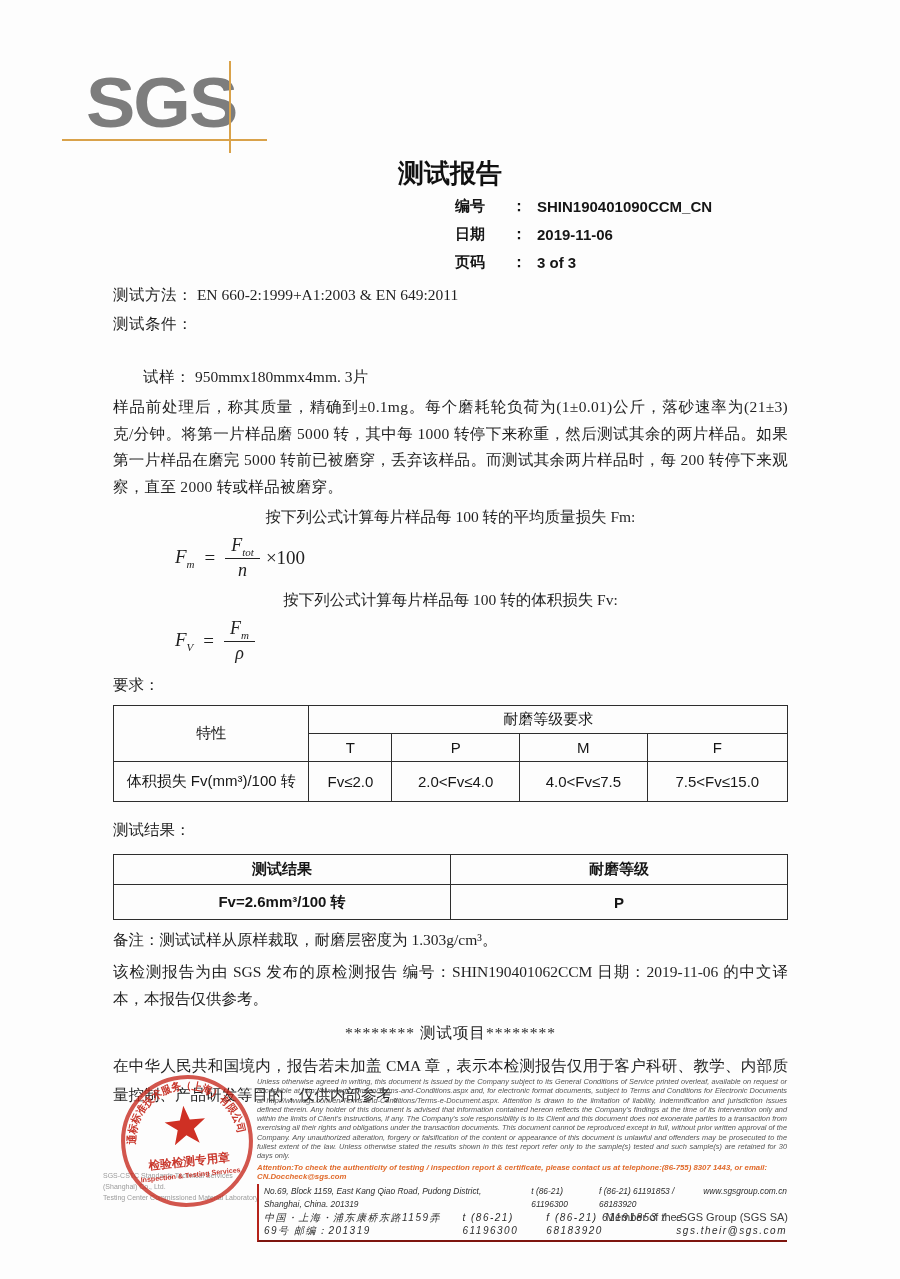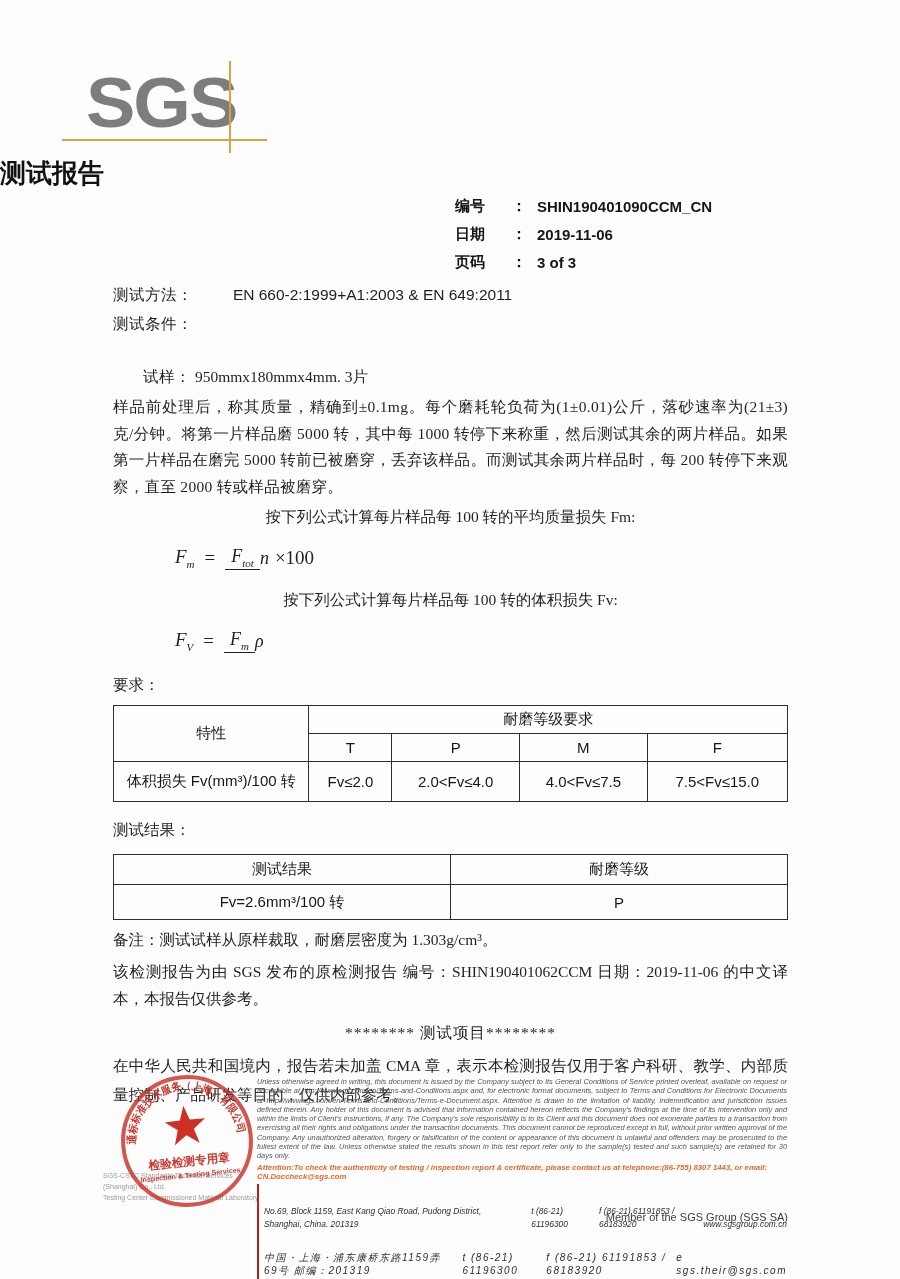--- a/index.html
+++ b/index.html
@@ -7,78 +7,78 @@
        font-family:"Liberation Serif","DejaVu Serif",serif;color:#1f1f1f;}
   .page{position:absolute;inset:0;background:#fdfdfd;}
 
   
   .logo-text{position:absolute;left:86px;top:66px;font-family:"Liberation Sans",sans-serif;
              font-weight:bold;font-size:74px;line-height:1;color:#7d7d7d;letter-spacing:-2px;
              transform:scaleY(.96);}
   .cross-h{position:absolute;left:62px;top:139px;width:205px;height:2px;background:#d9a24a;}
   .cross-v{position:absolute;left:229px;top:61px;width:2px;height:92px;background:#d9a24a;}
 
-  .title{position:absolute;left:0;top:156px;width:900px;
+  .title{position:absolute;left:0;top:156px;width:900px;text-align:center;
          font-family:"Liberation Sans",sans-serif;font-weight:bold;font-size:26px;color:#111;}
 
   .meta{position:absolute;left:455px;top:192px;font-family:"Liberation Sans",sans-serif;
         font-size:15px;font-weight:bold;color:#161616;}
   .meta-row{display:flex;height:28px;align-items:center;}
   .meta-label{width:46px;}
   .meta-colon{width:36px;text-align:center;}
 
   
   .content{position:absolute;left:113px;top:280px;width:675px;font-size:15.5px;}
   .info-row{line-height:29px;}
   .info-label{letter-spacing:.5px;}
-  .info-value.latin{font-family:Liberation Sans, sans-serif;margin-left:36px;}
+  .info-value.latin{font-family:Liberation Serif, serif;}
   .indent{padding-left:30px;margin-top:24px;}
   .para{margin-top:3px;line-height:26.5px;text-align:justify;letter-spacing:.3px;}
   .formula-intro{margin-top:3px;line-height:27px;text-align:center;}
   .formula{margin:4px 0 4px 62px;display:flex;align-items:center;height:48px;
            font-size:19px;font-style:italic;}
   .formula sub{font-size:11px;font-style:italic;}
   .f-eq{margin:0 10px;font-style:normal;}
-  .frac{display:inline-flex;flex-direction:row;align-items:center;font-size:18px;}
+  .frac{display:inline-flex;flex-direction:column;align-items:center;font-size:18px;}
   .frac .num{border-bottom:1.3px solid #222;padding:0 6px 1px;}
   .frac .den{padding-top:1px;}
   .f-tail{margin-left:6px;font-style:normal;}
 
   .section-label{margin-top:6px;line-height:28px;}
 
   table{border-collapse:collapse;width:675px;font-family:"Liberation Sans",sans-serif;
         font-size:15px;color:#161616;}
   .req-table{margin-top:6px;}
   td,th{border:1.4px solid #2e2e2e;text-align:center;font-weight:normal;padding:0 4px;}
   .req-table .h-row td{height:27px;}
   .req-table .d-row td{height:39px;}
   .req-table .prop-col{width:29%;font-size:15px;}
   .res-table{margin-top:10px;}
   .res-table .h-row td{height:29px;}
   .res-table .d-row td{height:34px;}
-  .res-table td{width:50%;}
+  .res-table td{width:50%;font-weight:bold;}
   .results-label{margin-top:14px;line-height:28px;}
   .remark{margin-top:6px;line-height:27px;}
   .trans{margin-top:5px;line-height:27px;text-align:justify;}
   .end-line{margin-top:8px;line-height:26px;text-align:center;letter-spacing:1px;}
   .cma{margin-top:6px;line-height:28.5px;text-align:justify;}
 
   
   .company-lines{position:absolute;left:103px;top:1170px;width:165px;
                  font-family:"Liberation Sans",sans-serif;font-size:7px;line-height:11px;
                  color:#9b9b9b;}
   .stamp{position:absolute;left:116px;top:1070px;width:142px;height:142px;
          transform:rotate(-6deg);opacity:.92;}
   .footer-right{position:absolute;left:257px;top:1077px;width:530px;
                 font-family:"Liberation Sans",sans-serif;font-style:italic;}
   .legal{font-size:7.4px;line-height:9.3px;color:#555;text-align:justify;}
   .attention{margin-top:2px;font-size:7.8px;line-height:9.6px;color:#e06a2b;font-weight:bold;}
   .addr-box{margin-top:2px;border-left:2px solid #b5231a;border-bottom:2px solid #7e150e;
             padding:1px 0 3px 5px;}
-  .addr-row{display:flex;gap:10px;align-items:flex-end;font-size:8.4px;line-height:13px;color:#2d2d2d;margin-top:20px;}
+  .addr-row{display:flex;gap:10px;align-items:flex-start;font-size:8.4px;line-height:13px;color:#2d2d2d;}
   .addr-row.cn{font-size:10px;letter-spacing:1.5px;}
   .member{position:absolute;right:112px;top:1211px;font-family:Liberation Sans, sans-serif;
           font-size:11px;color:#3c3c3c;}
 </style>
 </head>
 <body>
 
 <div class="page">
 
   <div class="logo-text">SGS</div>

